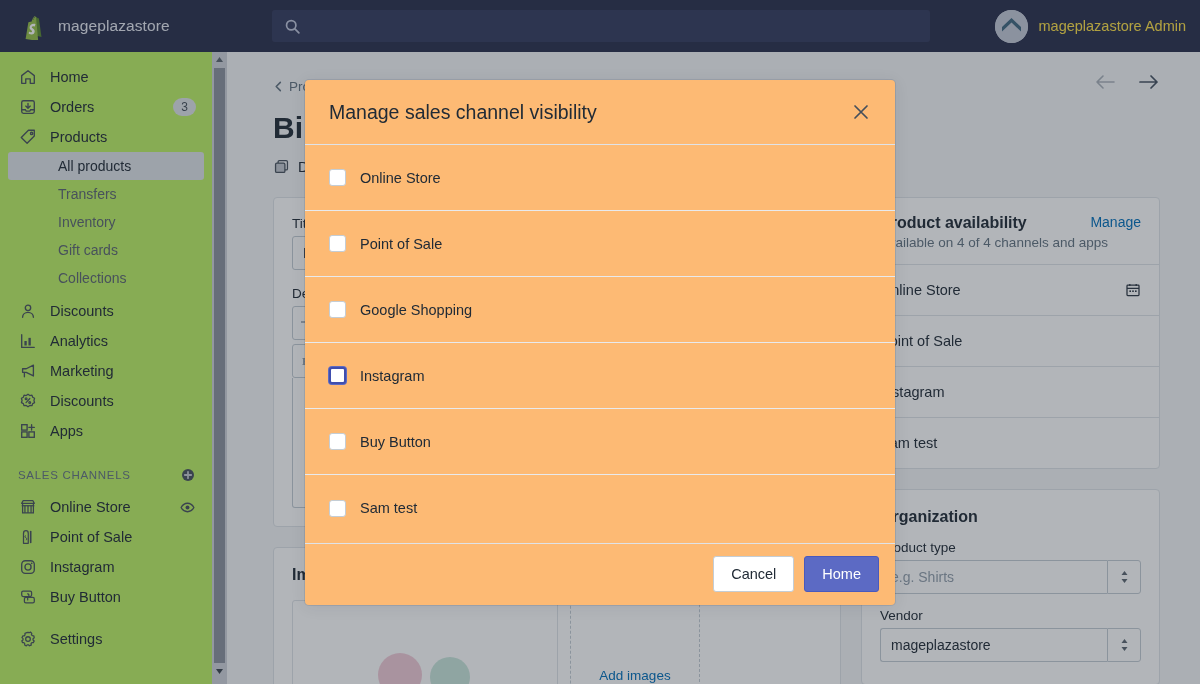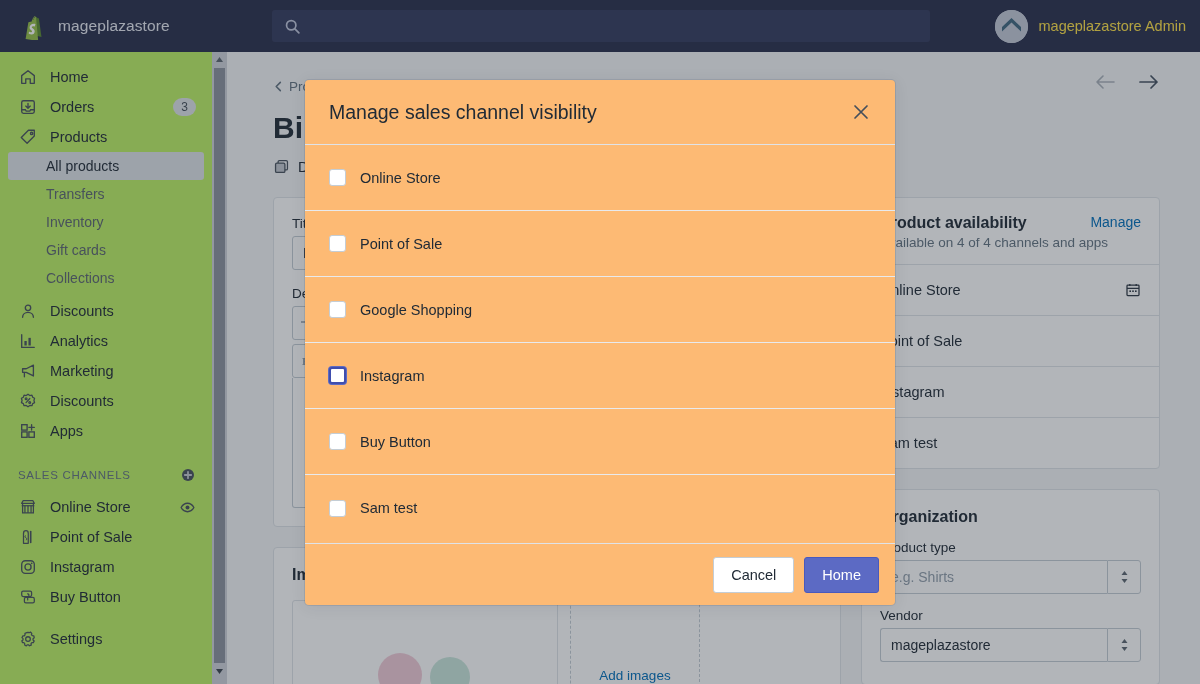--- a/index.html
+++ b/index.html
@@ -70,21 +70,21 @@
   .nav-label { font-size: 14.5px; color: #212b36; white-space: nowrap; }
   .nav-badge {
     position: absolute; right: 8px;
     background: #dfe3e8; color: #454f5b;
     font-size: 12px; border-radius: 10px;
     padding: 1px 8px; line-height: 16px;
   }
   .sub-item {
     display: flex; align-items: center;
     height: 28px; margin: 0 8px;
-    padding-left: 38px;
+    padding-left: 50px;
     border-radius: 3px;
   }
   .sub-item .sub-label { font-size: 14px; color: #5c6670; }
   .sub-item.active { background: #dfe3e8; }
   .sub-item.active .sub-label { color: #212b36; font-weight: normal; }
   .section-head {
     display: flex; align-items: center;
     height: 30px; margin: 14px 8px 2px 8px;
     padding-left: 10px;
     position: relative;
@@ -239,21 +239,21 @@
     background: #fff;
   }
   .cbx.focused {
     border: 2px solid #3f4eae;
     box-shadow: 0 0 0 1px #5c6ac4;
   }
   .ch-label { font-size: 14.5px; color: #212b36; }
   .modal-footer {
     height: 62px; flex: 0 0 62px;
     border-top: 1px solid #dfe3e8;
-    display: flex; align-items: center; justify-content: flex-end;
+    display: flex; align-items: flex-start; justify-content: flex-end;
     padding: 12px 16px; gap: 10px;
   }
   .btn {
     height: 36px; min-width: 72px;
     border-radius: 3px; font-size: 14.5px;
     display: flex; align-items: center; justify-content: center;
     padding: 0 17px;
     font-family: "Liberation Sans", sans-serif;
   }
   .btn-default {

